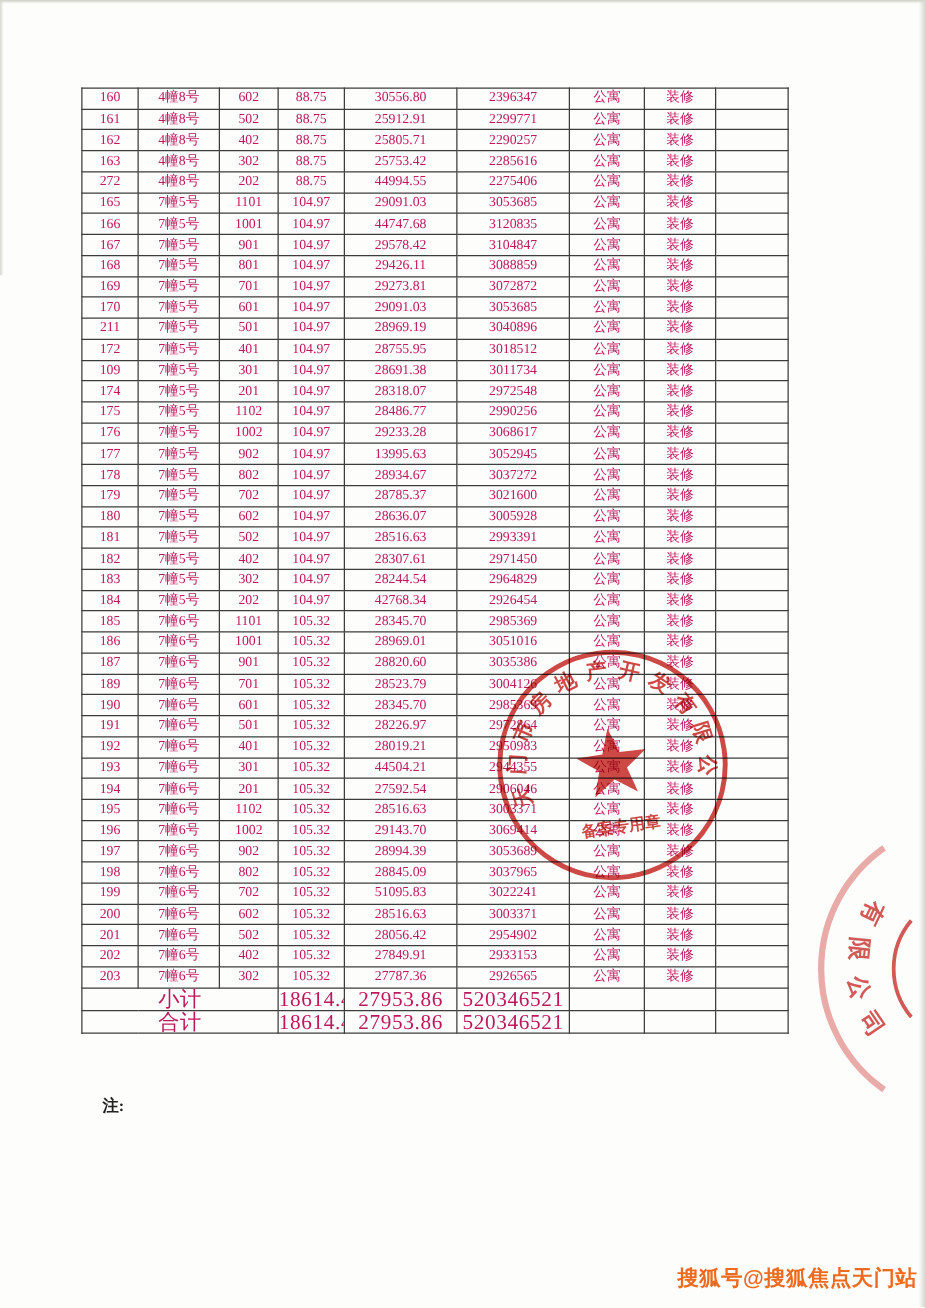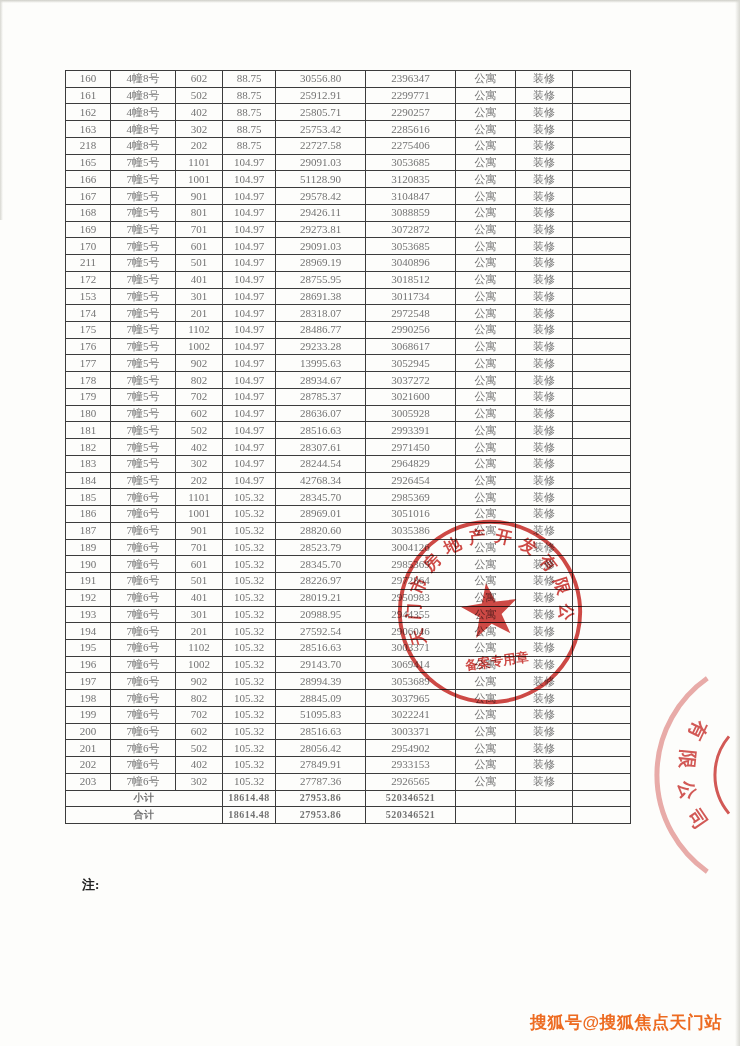--- a/index.html
+++ b/index.html
@@ -13,36 +13,36 @@
   .scan-edge-top{position:absolute;top:0;left:0;right:0;height:3px;
     background:linear-gradient(to bottom,#cfcfc8,rgba(255,255,255,0));}
   .scan-edge-right{position:absolute;top:0;right:0;width:5px;height:100%;
     background:linear-gradient(to left,#d8d8d2,rgba(255,255,255,0));}
   .scan-edge-left{position:absolute;top:0;left:0;width:3px;height:220px;
     background:linear-gradient(to right,#d8d8d2,rgba(255,255,255,0));}
 
   table.price{
     position:absolute;left:65px;top:70px;width:565px;
     border-collapse:collapse;table-layout:fixed;
-    color:#737373;
+    color:#be185d;
   }
   table.price td{
     border:1px solid #3c3c3c;
     font-size:11px;
     text-align:center;
     vertical-align:middle;
     height:15.74px;
     padding:0;
     line-height:1;
     white-space:nowrap;
     overflow:hidden;
   }
   table.price tr.summary td{
-    font-weight:bold;
-    font-size:10px;
+    font-weight:normal;
+    font-size:17px;
     letter-spacing:.5px;
   }
   col.w1{width:45px;} col.w2{width:65px;} col.w3{width:47px;}
   col.w4{width:53px;} col.w5{width:90px;} col.w6{width:90px;}
   col.w7{width:60px;} col.w8{width:57px;} col.w9{width:58px;}
 
   .note{
     position:absolute;left:82px;top:876px;
     font-size:13px;font-weight:bold;color:#222;
     font-family:"Liberation Serif", serif;
@@ -53,21 +53,21 @@
     transform:rotate(-8deg);
     mix-blend-mode:multiply;opacity:.88;
     pointer-events:none;
   }
   .edge-stamp{
     position:absolute;left:654px;top:652px;width:86px;height:246px;
     mix-blend-mode:multiply;opacity:.8;
     pointer-events:none;
   }
   .watermark{
-    position:absolute;right:18px;bottom:12px;
+    position:absolute;right:6px;bottom:12px;
     font-family:"Liberation Sans", sans-serif;
     font-weight:bold;font-size:17px;letter-spacing:.5px;
     color:#ed6b21;
   }
 </style>
 </head>
 <body>
 
 <div class="page">
 
@@ -126,25 +126,25 @@
           <td>4幢8号</td>
           <td>302</td>
           <td>88.75</td>
           <td>25753.42</td>
           <td>2285616</td>
           <td>公寓</td>
           <td>装修</td>
           <td></td>
         </tr>
         <tr>
-          <td>218</td>
+          <td>272</td>
           <td>4幢8号</td>
           <td>202</td>
           <td>88.75</td>
-          <td>22727.58</td>
+          <td>44994.55</td>
           <td>2275406</td>
           <td>公寓</td>
           <td>装修</td>
           <td></td>
         </tr>
         <tr>
           <td>165</td>
           <td>7幢5号</td>
           <td>1101</td>
           <td>104.97</td>
@@ -152,21 +152,21 @@
           <td>3053685</td>
           <td>公寓</td>
           <td>装修</td>
           <td></td>
         </tr>
         <tr>
           <td>166</td>
           <td>7幢5号</td>
           <td>1001</td>
           <td>104.97</td>
-          <td>51128.90</td>
+          <td>44747.68</td>
           <td>3120835</td>
           <td>公寓</td>
           <td>装修</td>
           <td></td>
         </tr>
         <tr>
           <td>167</td>
           <td>7幢5号</td>
           <td>901</td>
           <td>104.97</td>
@@ -225,21 +225,21 @@
           <td>7幢5号</td>
           <td>401</td>
           <td>104.97</td>
           <td>28755.95</td>
           <td>3018512</td>
           <td>公寓</td>
           <td>装修</td>
           <td></td>
         </tr>
         <tr>
-          <td>153</td>
+          <td>109</td>
           <td>7幢5号</td>
           <td>301</td>
           <td>104.97</td>
           <td>28691.38</td>
           <td>3011734</td>
           <td>公寓</td>
           <td>装修</td>
           <td></td>
         </tr>
         <tr>
@@ -438,21 +438,21 @@
           <td>2950983</td>
           <td>公寓</td>
           <td>装修</td>
           <td></td>
         </tr>
         <tr>
           <td>193</td>
           <td>7幢6号</td>
           <td>301</td>
           <td>105.32</td>
-          <td>20988.95</td>
+          <td>44504.21</td>
           <td>2944355</td>
           <td>公寓</td>
           <td>装修</td>
           <td></td>
         </tr>
         <tr>
           <td>194</td>
           <td>7幢6号</td>
           <td>201</td>
           <td>105.32</td>

